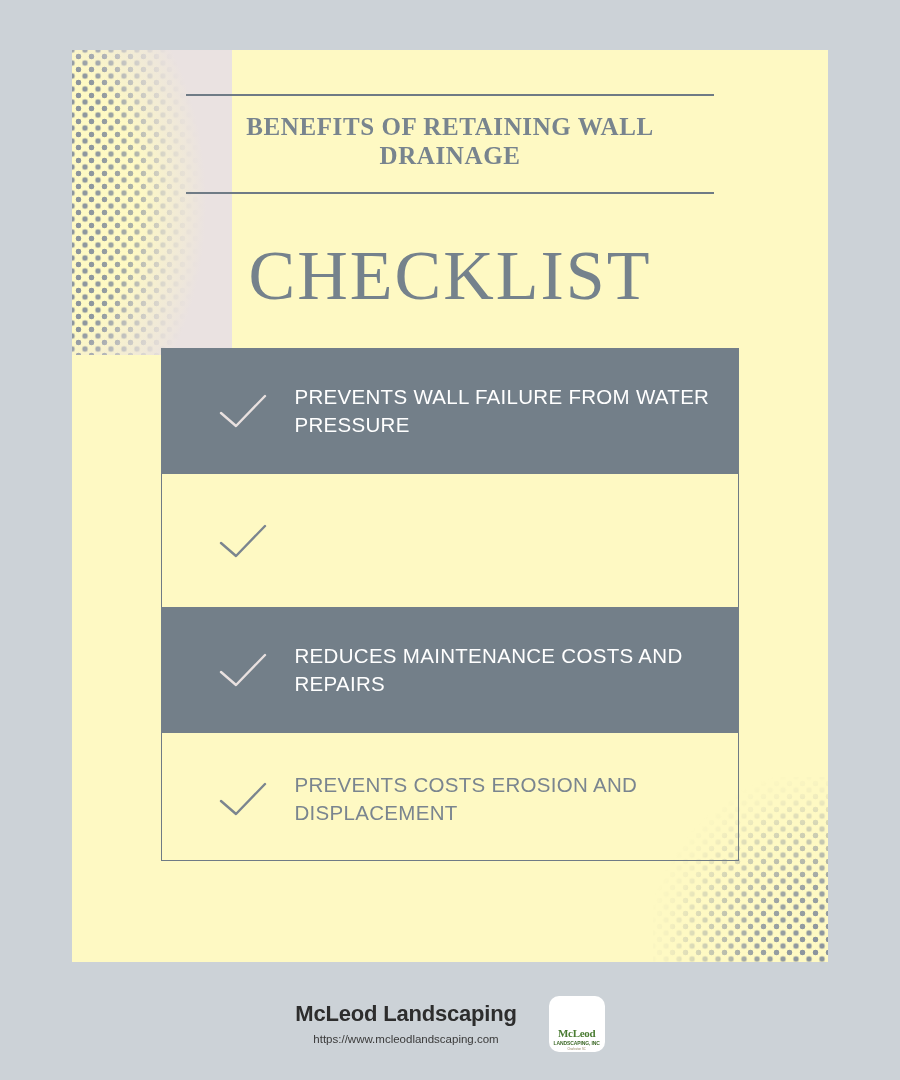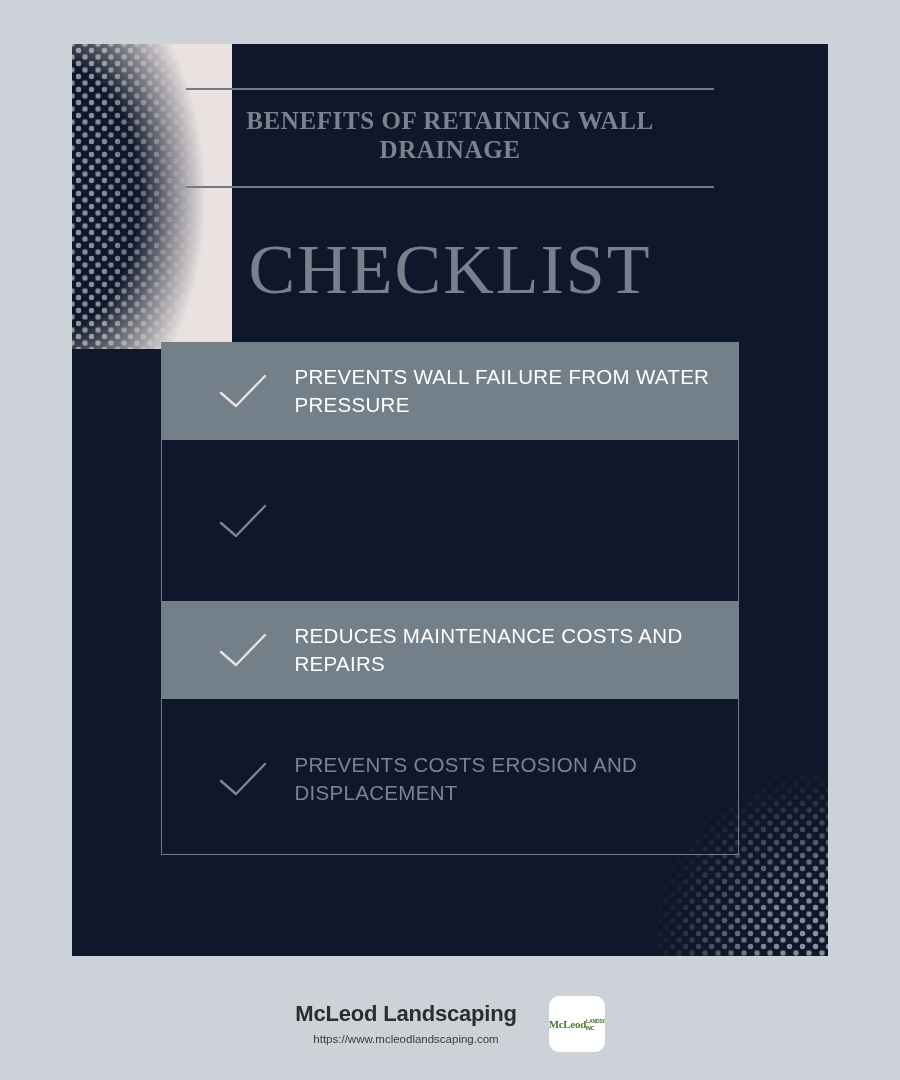--- a/index.html
+++ b/index.html
@@ -13,24 +13,24 @@
   body {
     background: #ccd2d7;
     font-family: "Liberation Sans", sans-serif;
     position: relative;
   }
 
   
   .poster {
     position: absolute;
     left: 72px;
-    top: 44px;
+    top: 50px;
     width: 756px;
     height: 912px;
-    background: #0f172a;
+    background: #fef9c3;
     overflow: hidden;
   }
 
   
   .halftone {
     position: absolute;
     pointer-events: none;
   }
 
   .halftone-left {
@@ -115,21 +115,21 @@
     top: 298px;
     width: 578px;
     height: 513px;
     border: 1.5px solid #6f7b85;
   }
 
   .check-row {
     position: absolute;
     left: -1.5px;
     width: 578px;
-    height: 98px;
+    height: 126px;
     display: flex;
     align-items: center;
   }
   .row-0 { top: -1.5px; }
   .row-1 { top: 128.5px; }
   .row-2 { top: 257.5px; }
   .row-3 { top: 386.5px; }
 
   .check-row.dark  { background: #737f89; }
   .check-row.light { background: transparent; }
@@ -191,22 +191,23 @@
     color: #3a3a3a;
     margin-top: 4px;
   }
 
   .logo-badge {
     width: 56px;
     height: 56px;
     background: #ffffff;
     border-radius: 10px;
     display: flex;
+    flex-direction: column;
     align-items: center;
-    justify-content: flex-start;
+    justify-content: flex-end;
     overflow: hidden;
   }
 
   .logo-word {
     font-family: "Liberation Serif", serif;
     font-weight: bold;
     font-size: 11px;
     line-height: 11px;
     color: #4a7c32;
     letter-spacing: -0.3px;

